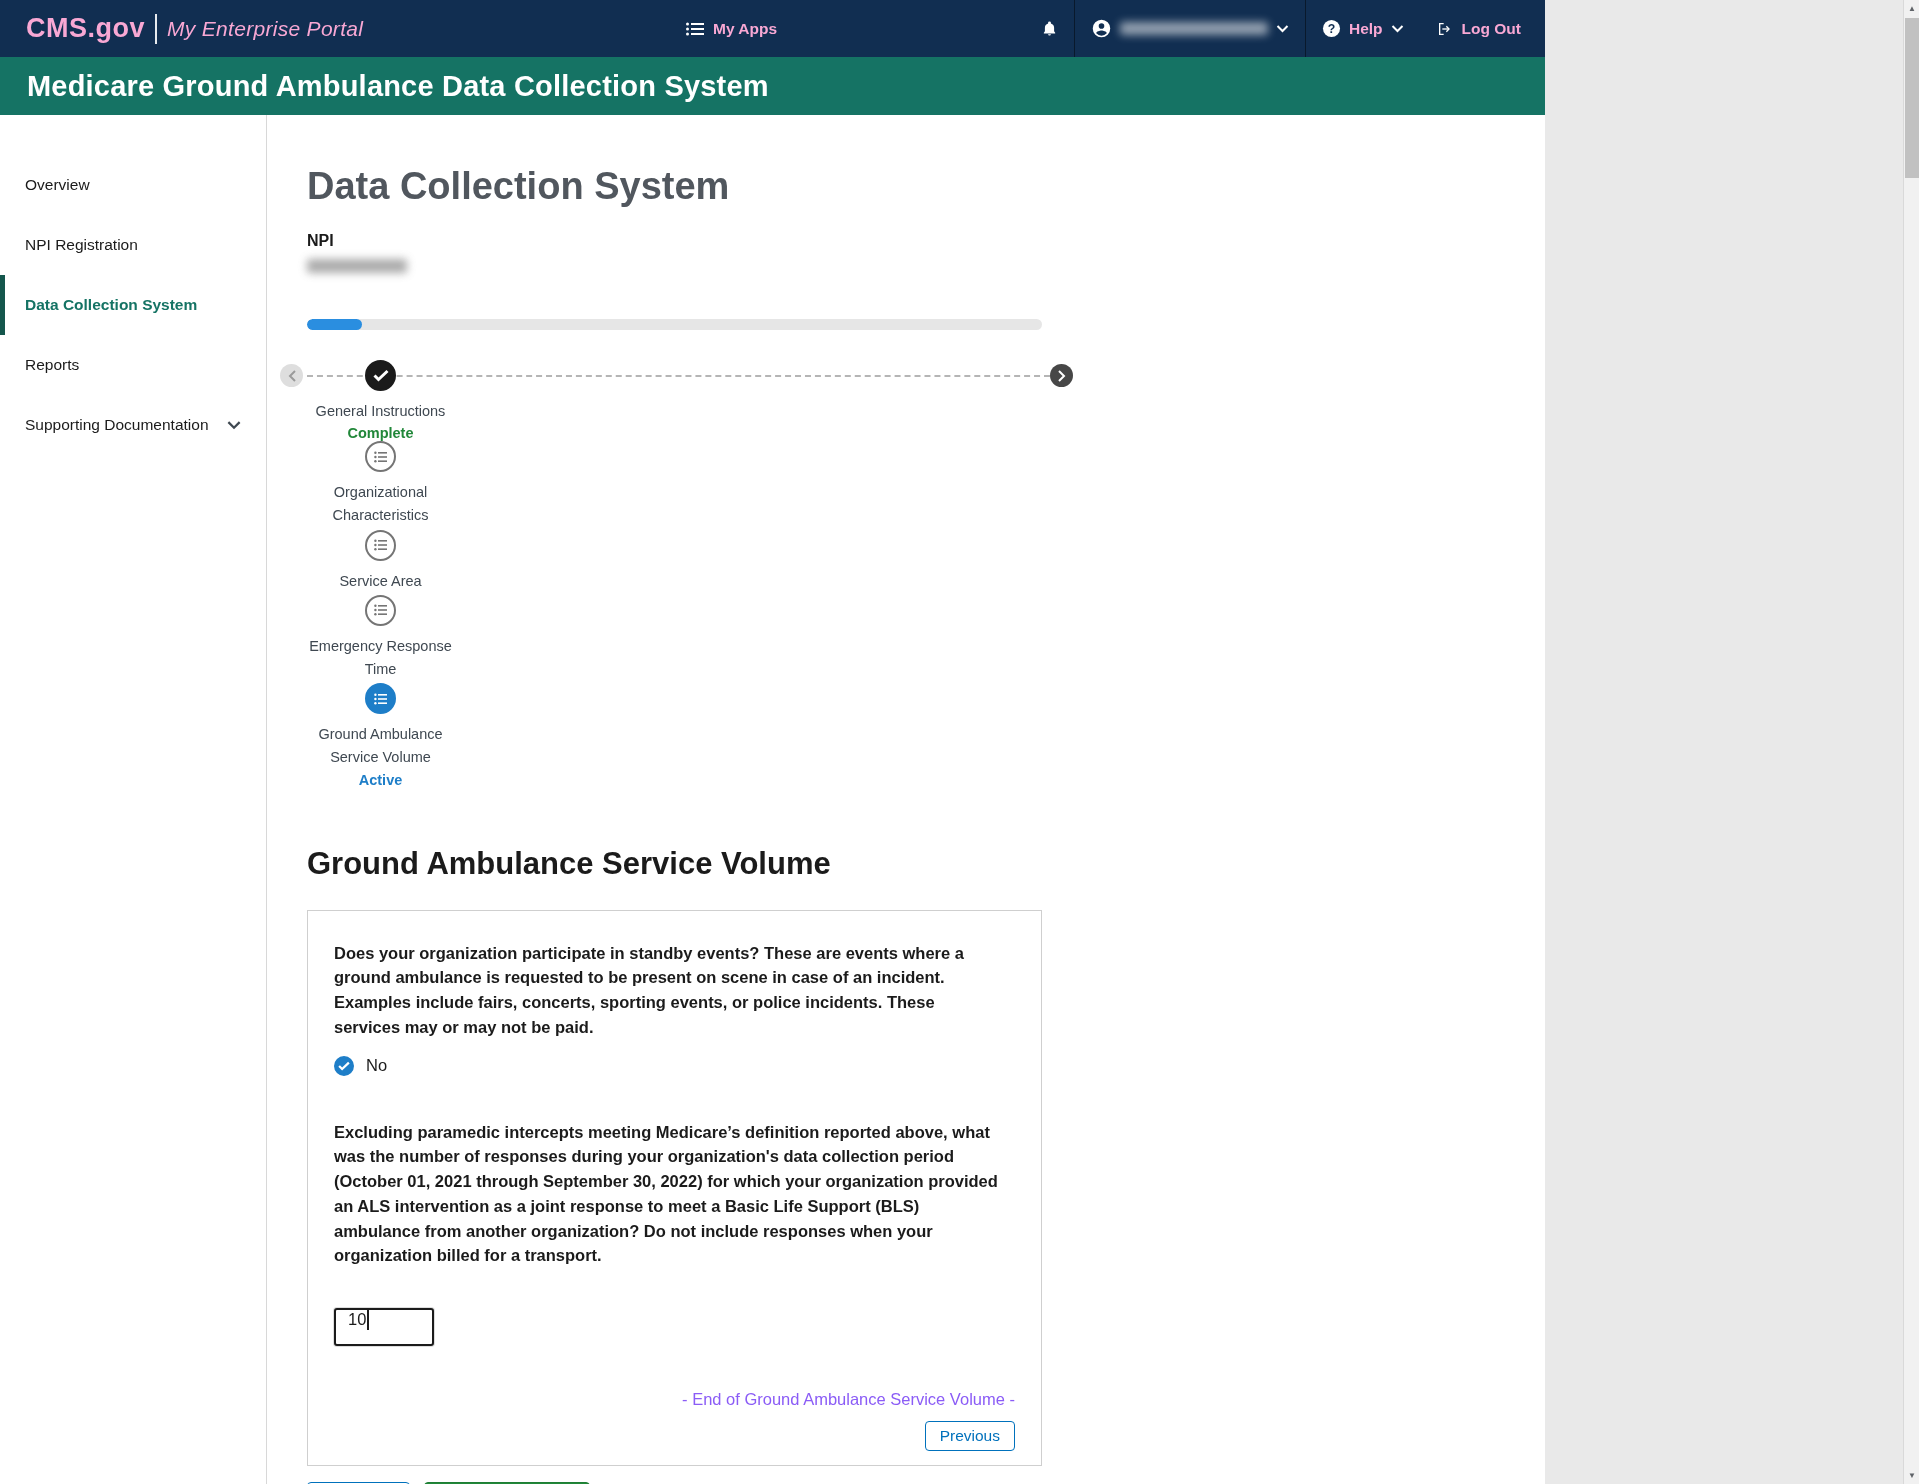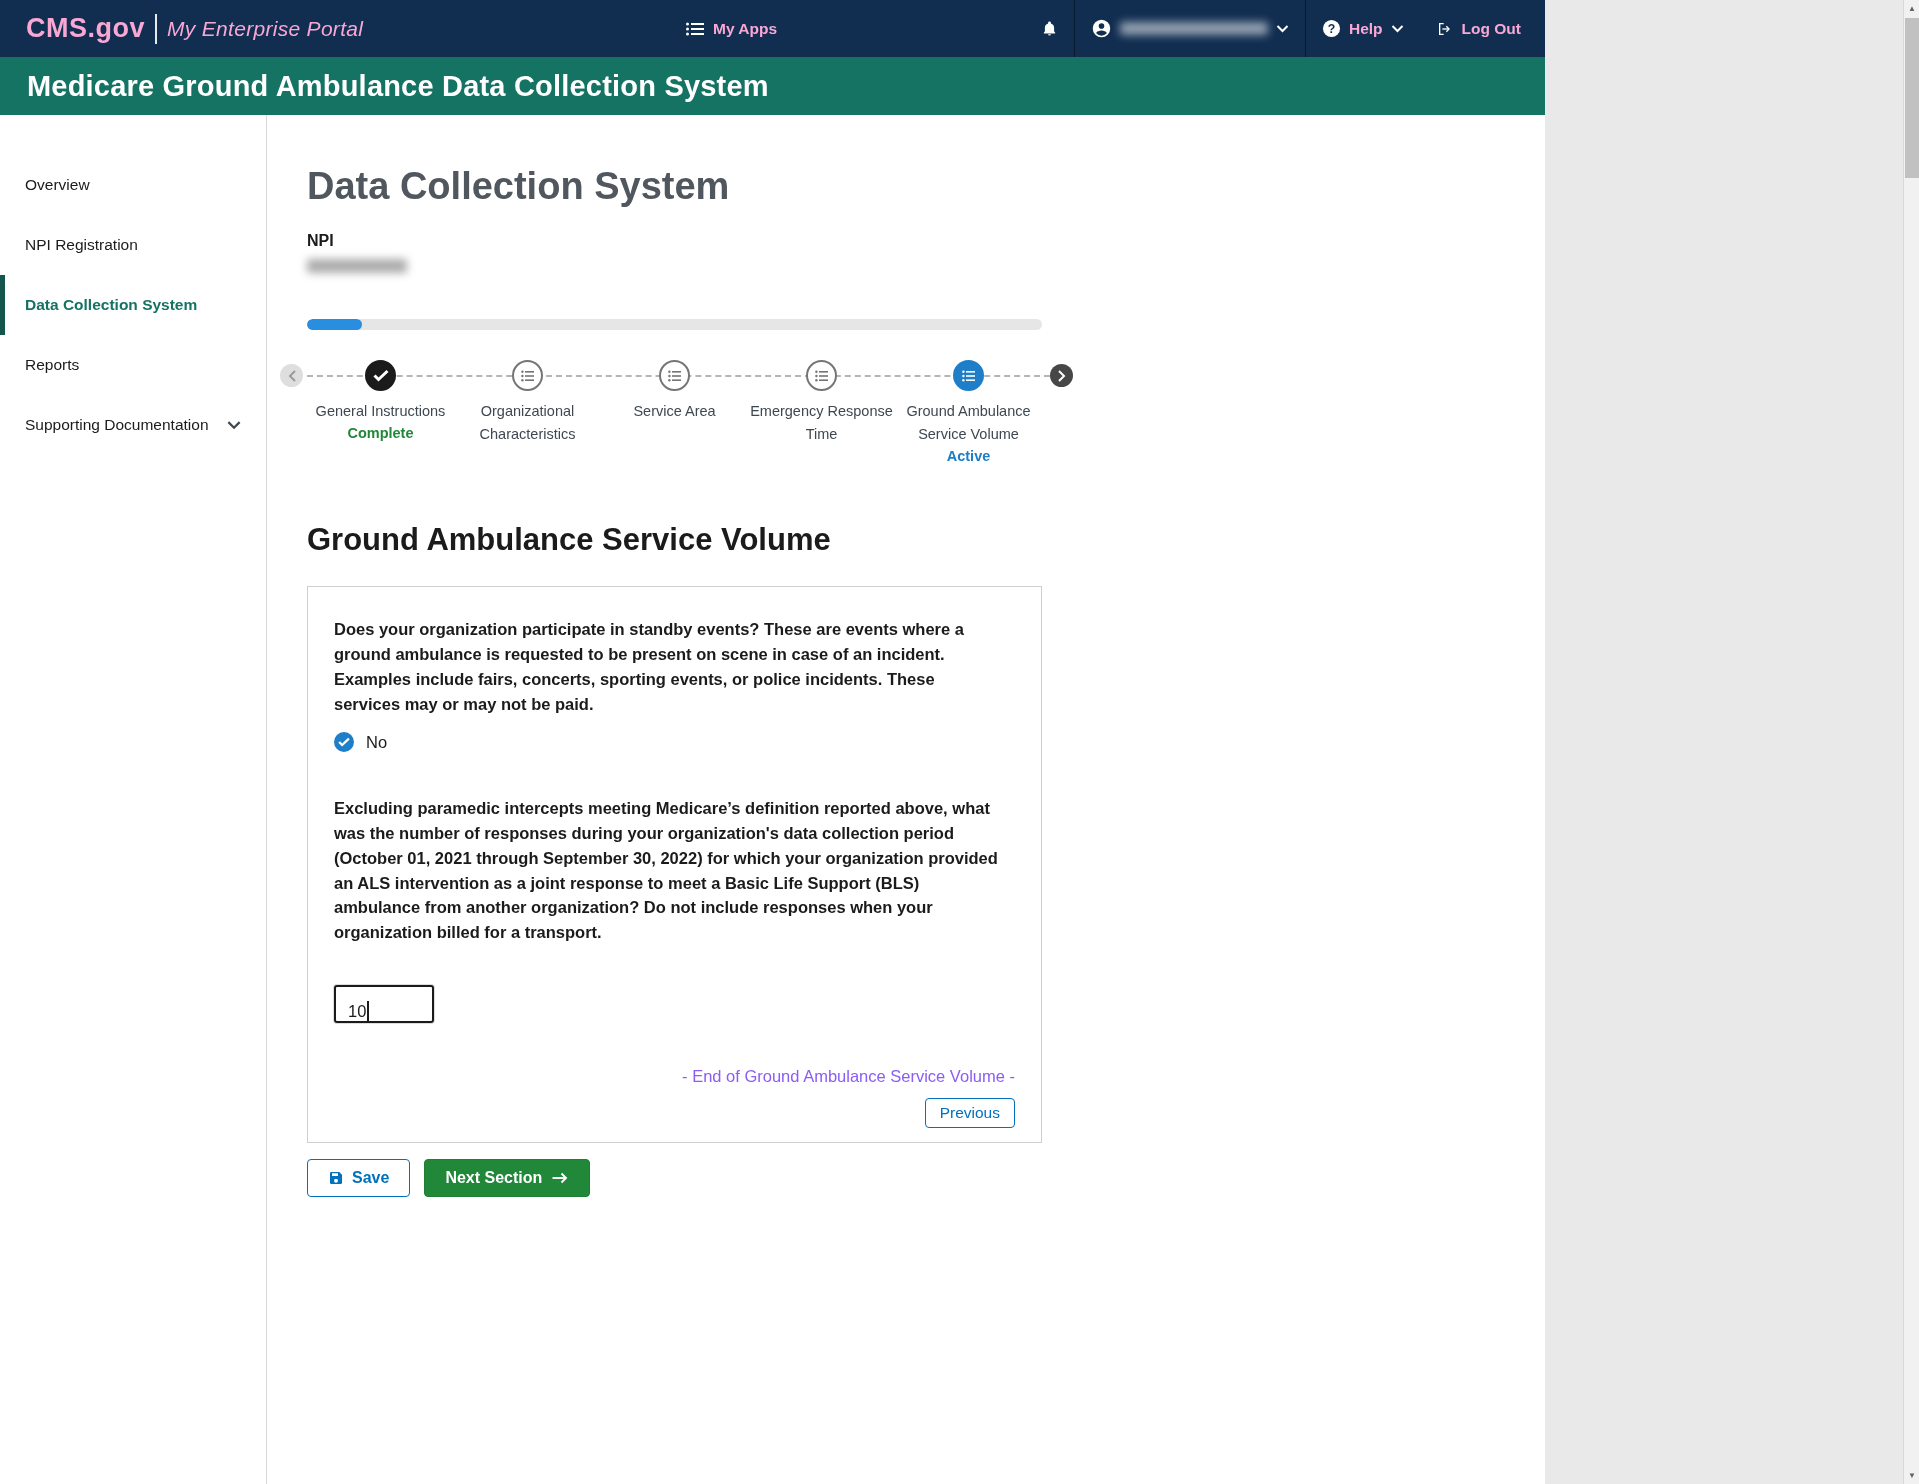--- a/index.html
+++ b/index.html
@@ -35,21 +35,21 @@
   .page-title { font-size:38px; font-weight:700; color:#51575e; }
   .npi-label { margin-top:24px; font-size:16px; font-weight:700; color:#1b1b1b; }
   .npi-blur { margin-top:9px; width:100px; height:14px; border-radius:3px; background:#8f8f8f; filter:blur(4px); opacity:.75; }
 
   
   .progress { margin-top:46px; width:735px; height:11px; background:#e6e6e6; border-radius:6px; overflow:hidden; }
   .progress-fill { height:100%; background:#2a8ee0; border-radius:6px; }
 
   
   .stepper-wrap { position:relative; width:735px; margin-top:30px; }
-  .stepper { display:flex; position:relative; }
+  .stepper { display:flex; position:relative;flex-direction:column; }
   .step-dashes { position:absolute; left:0; right:-8px; top:15px; border-top:2px dashed #b5b5b5; }
   .step { width:147px; text-align:center; position:relative; z-index:1; cursor:pointer; }
   .circle { width:31px; height:31px; border-radius:50%; margin:0 auto; display:flex; align-items:center; justify-content:center; background:#fff; border:2px solid #757575; }
   .circle.complete { background:#1b1b1b; border-color:#1b1b1b; }
   .circle.active { background:#1e7ec8; border-color:#1e7ec8; }
   .step-label { margin-top:9px; font-size:14.5px; line-height:1.6; color:#3f4851; }
   .step-status { font-size:14.5px; font-weight:600; margin-top:2px; }
   .step-status.complete-text { color:#218739; }
   .step-status.active-text { color:#1e7ec8; }
   .scroll-arrow { position:absolute; top:4px; width:23px; height:23px; border-radius:50%; border:none; display:flex; align-items:center; justify-content:center; cursor:pointer; }
@@ -60,21 +60,21 @@
   .section-title { margin-top:58px; font-size:31px; font-weight:800; color:#1b1b1b; }
   .card { margin-top:28px; width:735px; border:1px solid #cfcfcf; background:#fff; padding:30px 26px 14px 26px; }
   .q { width:668px; font-size:16.5px; font-weight:600; line-height:1.5; color:#1b1b1b; }
   .q .b { font-weight:800; }
   .q2 { margin-top:44px; }
   .radio-group { margin-top:16px; }
   .radio-row { display:flex; align-items:center; gap:12px; margin-top:14px; cursor:pointer; }
   .radio { width:20px; height:20px; border-radius:50%; border:2px solid #1b1b1b; background:#fff; flex:0 0 20px; display:flex; align-items:center; justify-content:center; }
   .radio.checked { background:#1e7ec8; border-color:#1e7ec8; }
   .radio-label { font-size:16.5px; color:#1b1b1b; }
-  .text-input { margin-top:40px; width:100px; height:38px; border:2px solid #1b1b1b; border-radius:3px; display:flex; align-items:flex-end; padding-left:12px; font-size:16.5px; color:#1b1b1b; background:#fff; box-shadow:0 0 0 1px rgba(27,27,27,0.15); }
+  .text-input { margin-top:40px; width:100px; height:38px; border:2px solid #1b1b1b; border-radius:3px; display:flex; align-items:flex-start; padding-left:12px; font-size:16.5px; color:#1b1b1b; background:#fff; box-shadow:0 0 0 1px rgba(27,27,27,0.15); }
   .caret { display:inline-block; width:1.5px; height:20px; background:#1b1b1b; margin-left:1px; }
   .end-text { margin-top:44px; text-align:right; font-size:16.5px; color:#8b5cf6; }
   .prev-row { display:flex; justify-content:flex-end; margin-top:12px; }
   .btn-previous { background:#fff; border:1px solid #0071bc; color:#0071bc; font-size:15.5px; padding:5px 14px; border-radius:4px; cursor:pointer; }
 
   
   .actions { width:735px; margin-top:16px; display:flex; gap:14px; padding-bottom:40px; }
   .btn-save { background:#fff; border:1px solid #0071bc; color:#0071bc; font-size:16px; font-weight:700; padding:9px 20px; border-radius:4px; display:flex; align-items:center; gap:8px; cursor:pointer; }
   .btn-next { background:#218739; border:1px solid #1e7e34; color:#fff; font-size:16px; font-weight:700; padding:9px 20px; border-radius:4px; display:flex; align-items:center; gap:9px; cursor:pointer; }
 

